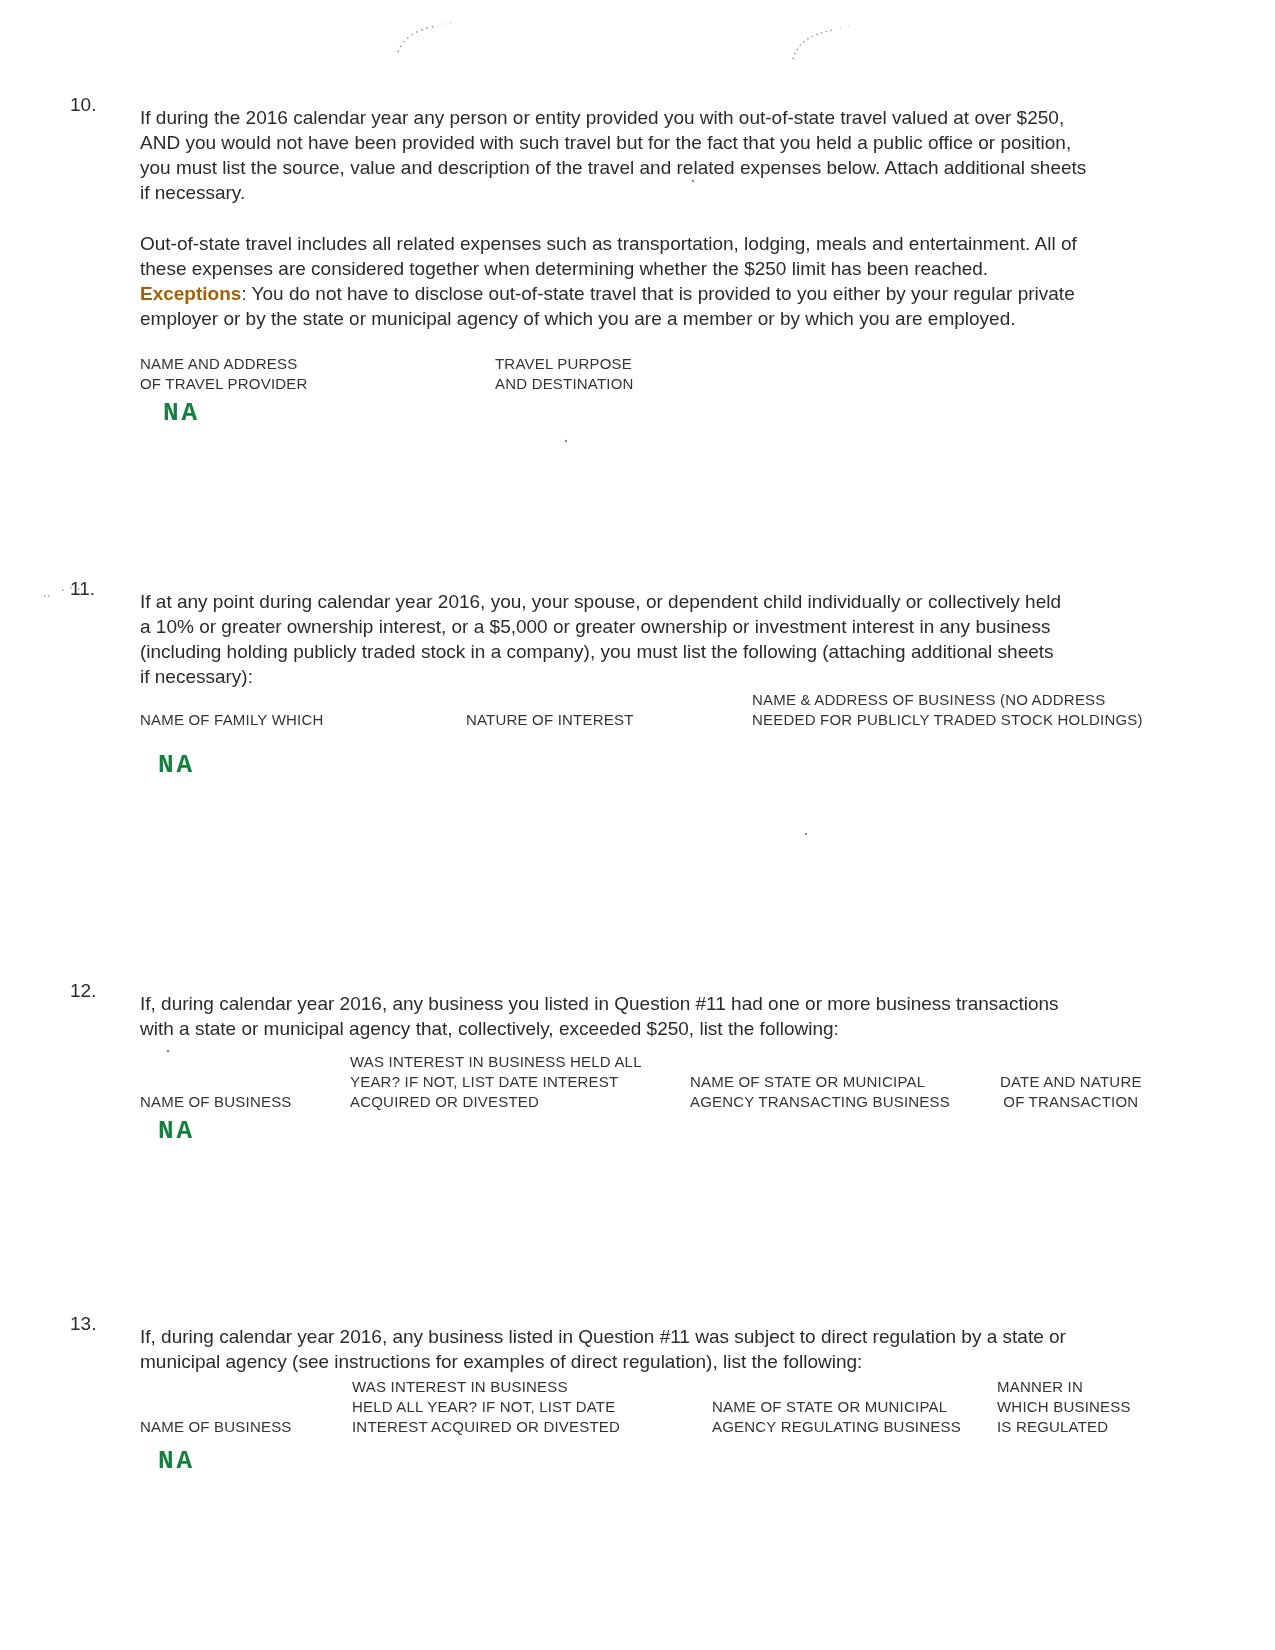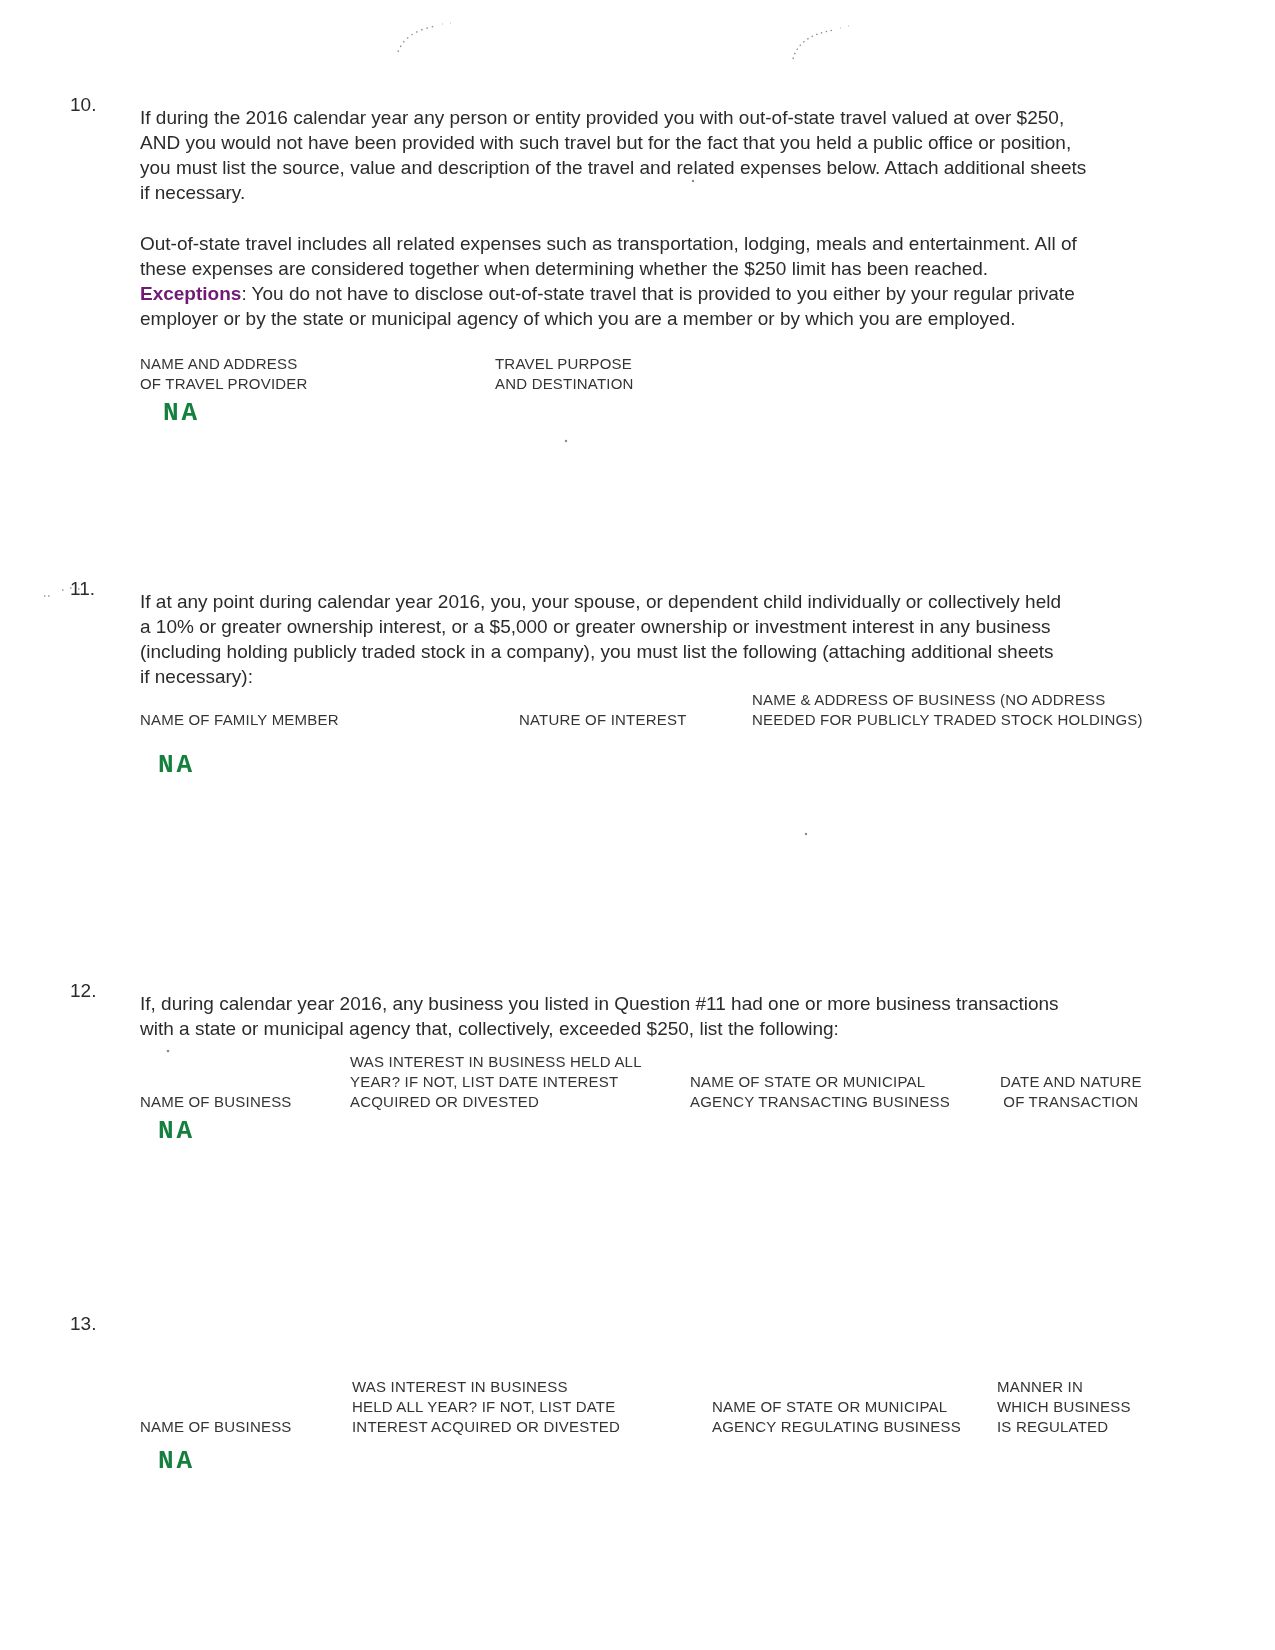--- a/index.html
+++ b/index.html
@@ -15,21 +15,21 @@
   .ml{white-space:pre-line;display:block;}
   .question{position:absolute;left:0;width:1114px;}
   .qnum{
     position:absolute;left:70px;top:0;
     font-size:19px;line-height:25px;color:#2b2b2b;
   }
   .qbody{
     position:absolute;left:140px;top:0;width:1010px;
     font-size:19px;line-height:25px;color:#2b2b2b;margin-top:13px;
   }
-  .qbody b{font-weight:700;color:#701a75;}
+  .qbody b{font-weight:700;color:#a16207;}
   .hdr-row{position:absolute;left:0;width:1275px;}
   .col-hdr{
     position:absolute;bottom:0;
     font-size:15px;line-height:20px;
     color:#343434;letter-spacing:0.2px;
   }
   .answer{
     position:absolute;
     font-family:"Liberation Mono", monospace;
     font-weight:700;font-size:26px;line-height:26px;
@@ -86,22 +86,22 @@
     <div class="qnum">11.</div>
     <div class="qbody">
         <span class="ml">If at any point during calendar year 2016, you, your spouse, or dependent child individually or collectively held
 a 10% or greater ownership interest, or a $5,000 or greater ownership or investment interest in any business
 (including holding publicly traded stock in a company), you must list the following (attaching additional sheets
 if necessary):</span>
       </div>
   </section>
 
   <div class="hdr-row" style="top:688px;height:42px;">
-    <div class="col-hdr ml" style="left:140px;">NAME OF FAMILY MEMBER</div>
-    <div class="col-hdr ml" style="left:519px;">NATURE OF INTEREST</div>
+    <div class="col-hdr ml" style="left:140px;">NAME OF FAMILY WHICH</div>
+    <div class="col-hdr ml" style="left:466px;">NATURE OF INTEREST</div>
     <div class="col-hdr ml" style="left:752px;margin-top:20px;">NAME &amp; ADDRESS OF BUSINESS (NO ADDRESS
 NEEDED FOR PUBLICLY TRADED STOCK HOLDINGS)</div>
   </div>
 
   <div class="answer" style="left:158px;top:752px;">NA</div>
 
   <section class="question" style="top:978px;height:60px;">
     <div class="qnum">12.</div>
     <div class="qbody">
         <span class="ml">If, during calendar year 2016, any business you listed in Question #11 had one or more business transactions
@@ -117,20 +117,24 @@
     <div class="col-hdr ml" style="left:690px;">NAME OF STATE OR MUNICIPAL
 AGENCY TRANSACTING BUSINESS</div>
     <div class="col-hdr ml" style="left:1000px;text-align:center;">DATE AND NATURE
 OF TRANSACTION</div>
   </div>
 
   <div class="answer" style="left:158px;top:1118px;">NA</div>
 
   <section class="question" style="top:1311px;height:60px;">
     <div class="qnum">13.</div>
+    <div class="qbody">
+        <span class="ml">If, during calendar year 2016, any business listed in Question #11 was subject to direct regulation by a state or
+municipal agency (see instructions for examples of direct regulation), list the following:</span>
+      </div>
   </section>
 
   <div class="hdr-row" style="top:1375px;height:62px;">
     <div class="col-hdr ml" style="left:140px;">NAME OF BUSINESS</div>
     <div class="col-hdr ml" style="left:352px;">WAS INTEREST IN BUSINESS
 HELD ALL YEAR? IF NOT, LIST DATE
 INTEREST ACQUIRED OR DIVESTED</div>
     <div class="col-hdr ml" style="left:712px;">NAME OF STATE OR MUNICIPAL
 AGENCY REGULATING BUSINESS</div>
     <div class="col-hdr ml" style="left:997px;">MANNER IN

